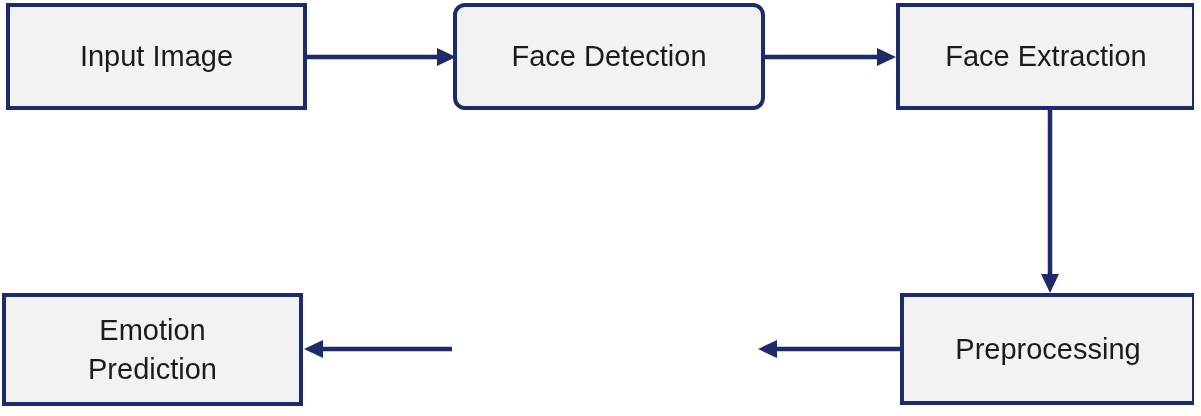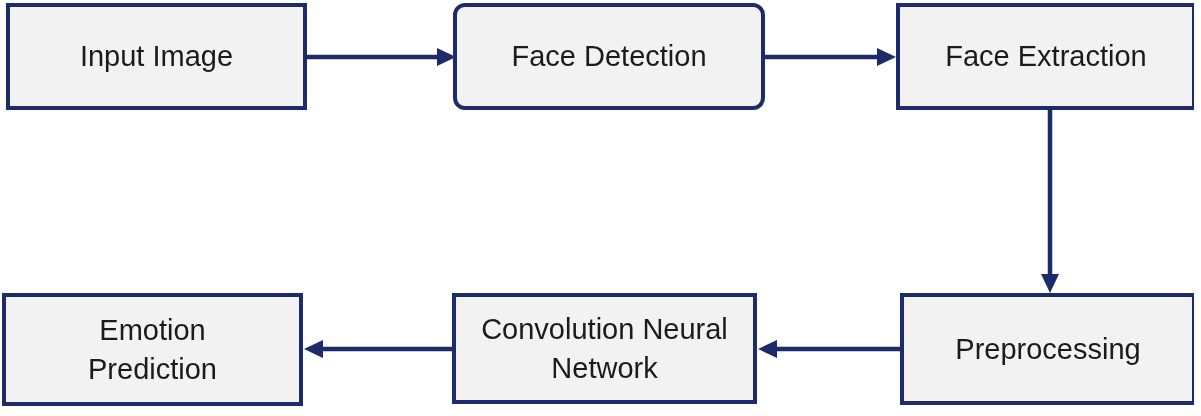--- a/index.html
+++ b/index.html
@@ -87,21 +87,18 @@
   </div>
 
   <div class="node" id="node-face-extraction">
     <span class="label">Face Extraction</span>
   </div>
 
   <div class="node" id="node-preprocessing">
     <span class="label">Preprocessing</span>
   </div>
 
-  <div class="node" id="node-cnn">
-    <span class="label">Convolution Neural Network</span>
-  </div>
 
   <div class="node" id="node-emotion-prediction">
     <span class="label">Emotion Prediction</span>
   </div>
 
 </div>
 
 </body></html>

